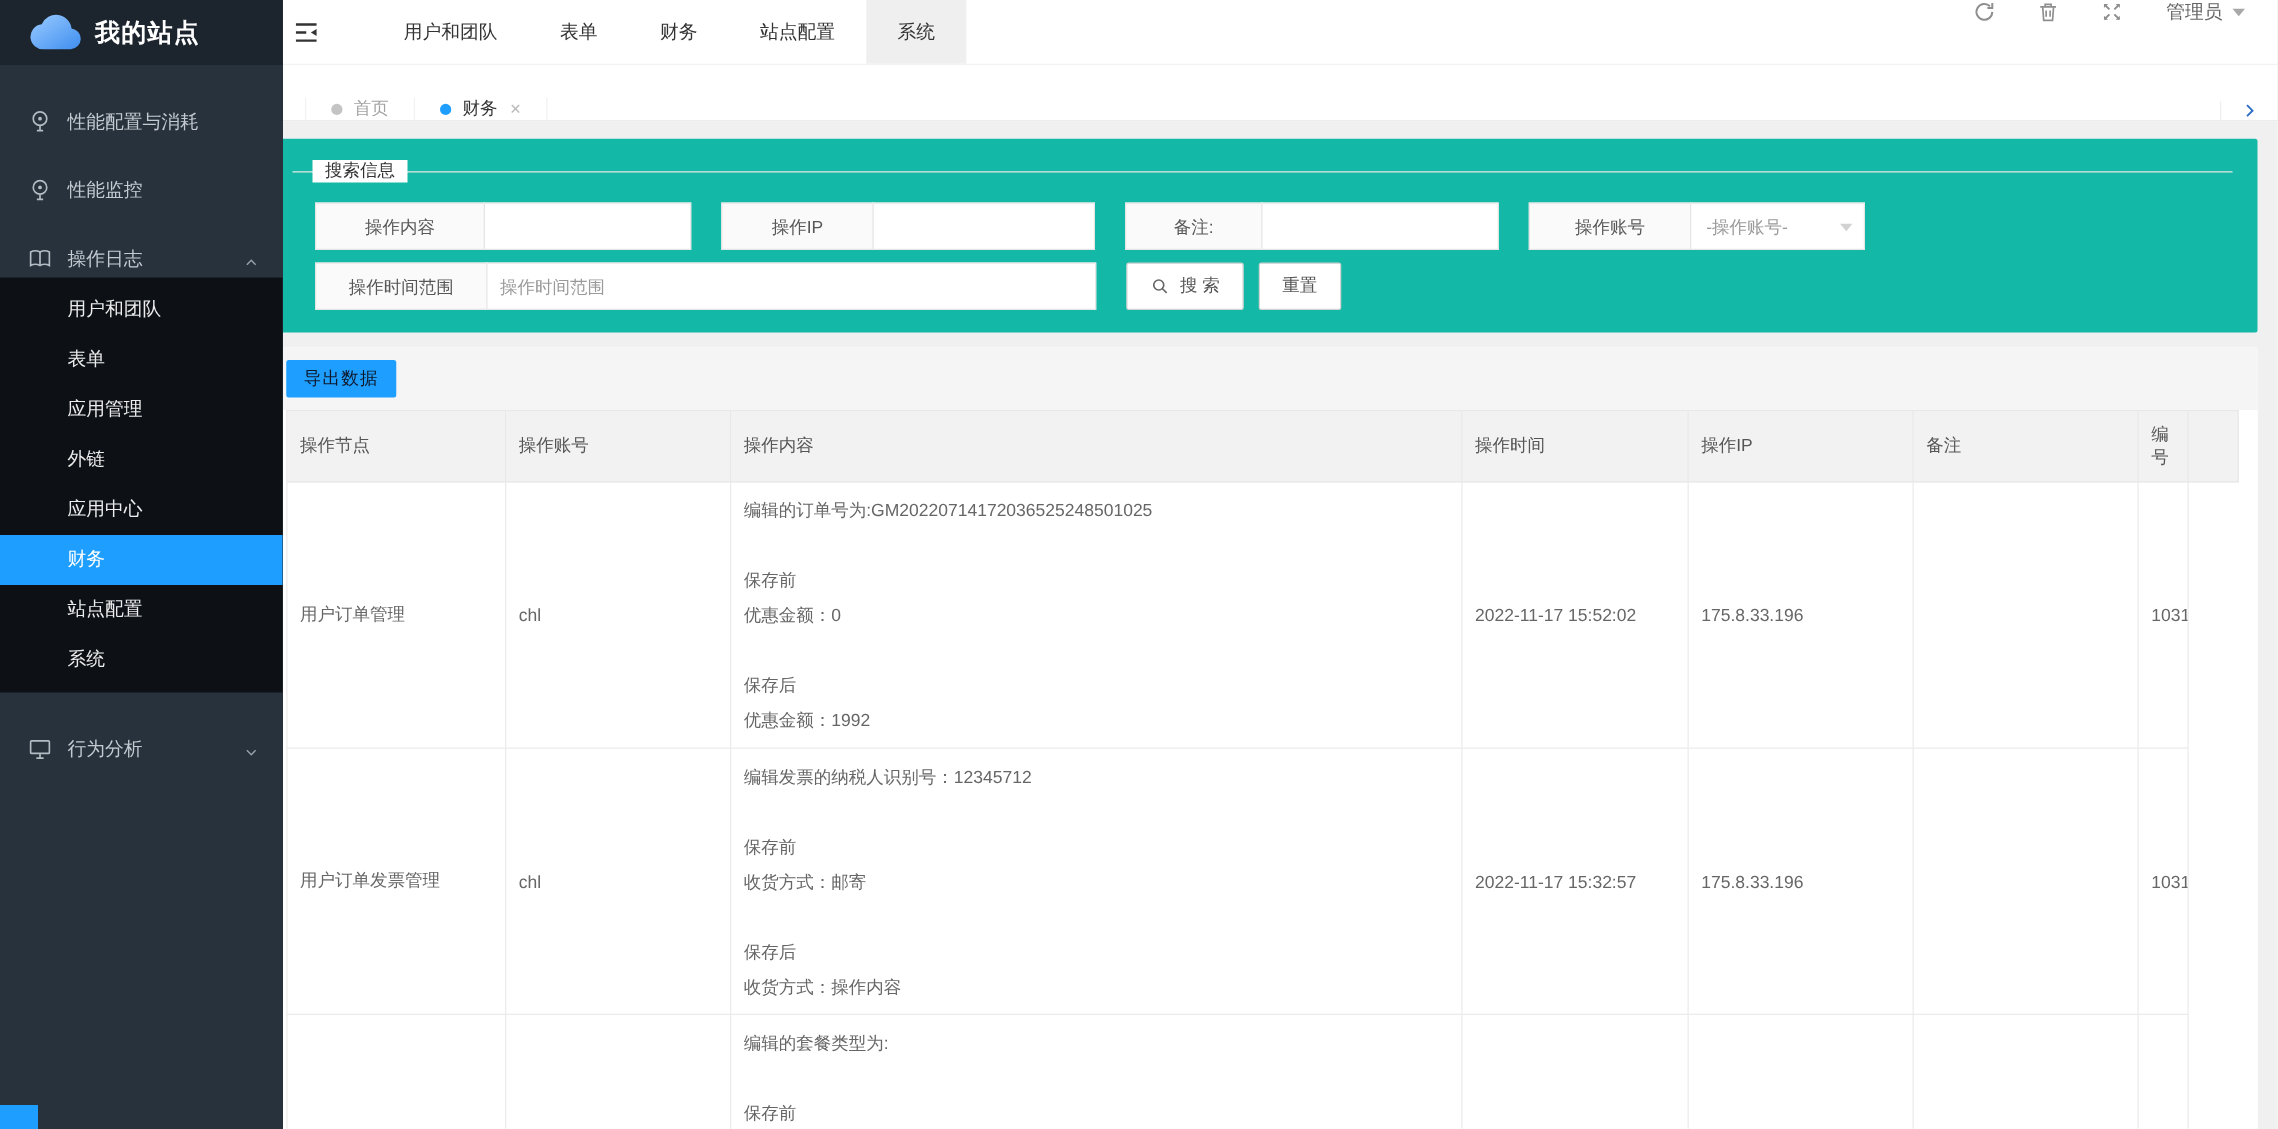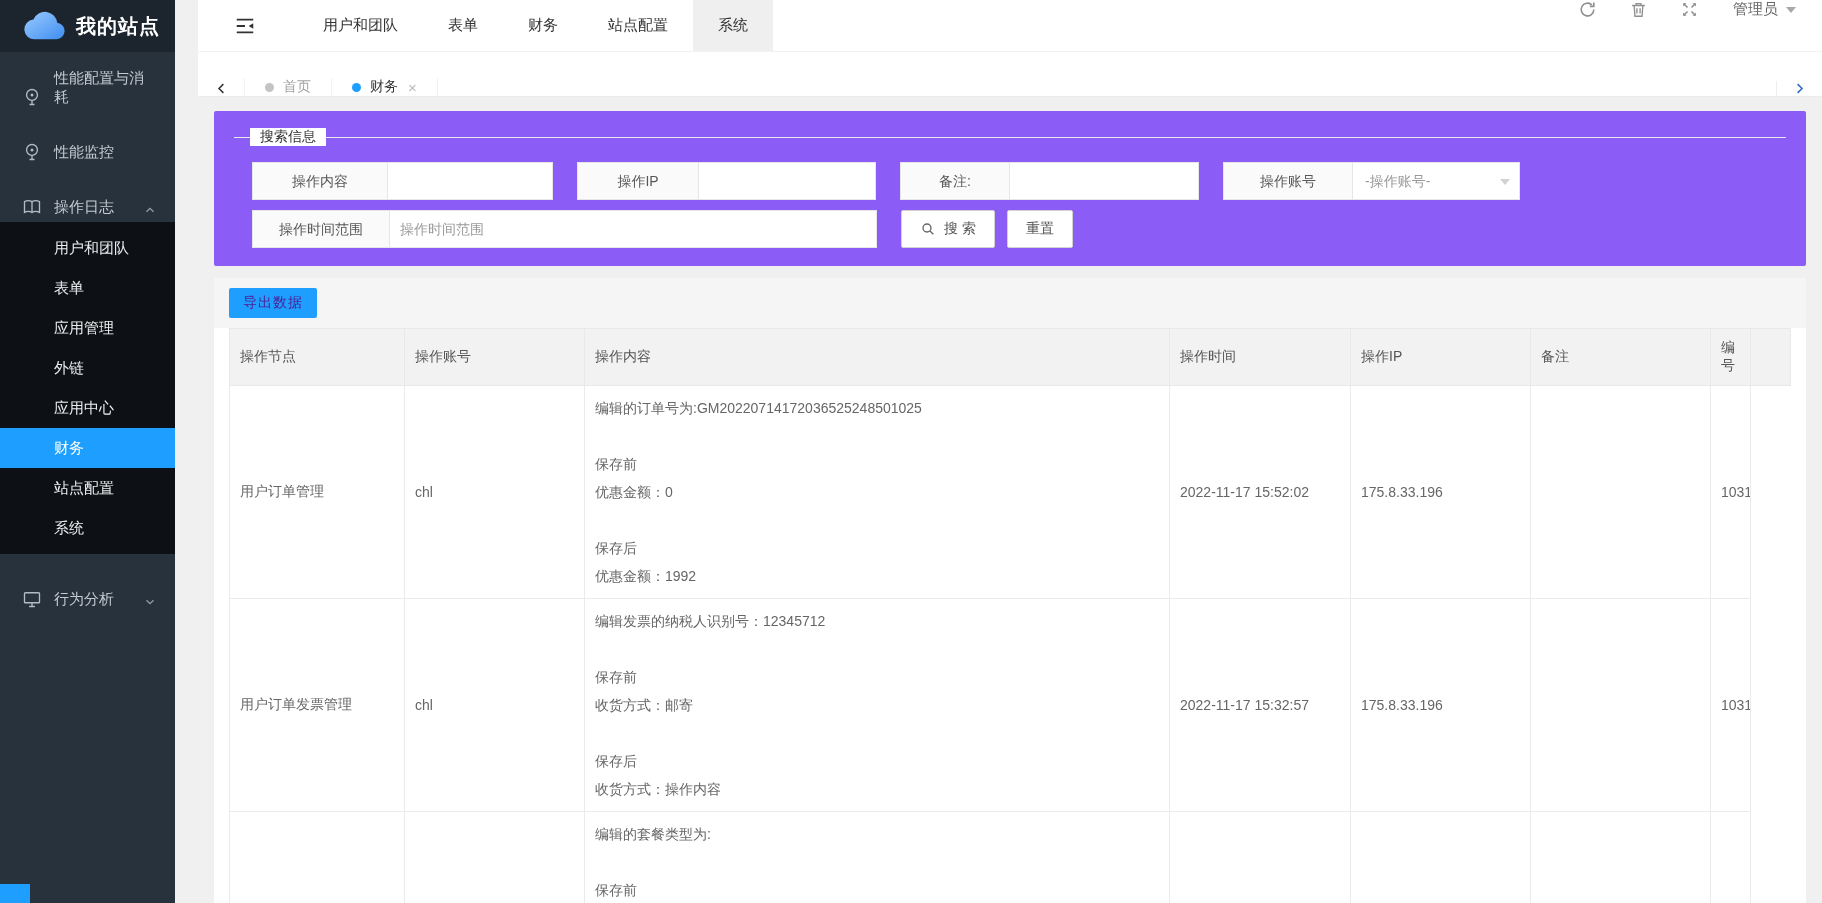--- a/index.html
+++ b/index.html
@@ -1,20 +1,20 @@
 <!DOCTYPE html>
 <html><head>
 <meta charset="utf-8">
 <style>
   * { box-sizing: border-box; margin: 0; padding: 0; }
   html,body { width:1822px; height:903px; overflow:hidden;
     font-family:"Liberation Sans","DejaVu Sans",sans-serif; font-size:14px; background:#f0f0f0; color:#333;}
 
   
-  .sidebar{position:fixed;left:0;top:0;bottom:0;width:175px;background:#28323C;z-index:9}
+  .sidebar{position:fixed;left:0;top:0;bottom:0;width:226px;background:#28323C;z-index:9}
   .logo{height:52px;background:#1C242D;display:flex;align-items:center;padding-left:24px}
   .logo .cloud{width:42px;height:30px;flex:none}
   .logo-title{color:#fff;font-size:20px;font-weight:bold;margin-left:10px;letter-spacing:1px}
   .side-item{height:50px;margin-top:5px;display:flex;align-items:flex-end;padding:0 18px 0 22px;
     color:#c3cad2;font-size:15px;cursor:pointer}
   .side-item .icon{width:20px;height:20px;margin-right:12px;opacity:.9;flex:none}
   .side-item .icon svg{width:100%;height:100%}
   .side-item .arrow{margin-left:auto;width:14px;height:14px;color:#96a0aa}
   .side-item .arrow svg{width:100%;height:100%}
   .submenu{background:#0D1116;padding:6px 0;margin-top:5px}
@@ -44,48 +44,48 @@
   .tab{display:flex;align-items:center;padding:0 20px;border-right:1px solid #f2f2f2;cursor:pointer}
   .tab:first-of-type{border-left:1px solid #f2f2f2}
   .dot{width:9px;height:9px;border-radius:50%;background:#c4c4c4;margin-right:9px}
   .tab.active .dot{background:#1E9FFF}
   .tab .tlabel{color:#a3a3a3}
   .tab.active .tlabel{color:#333}
   .tab .close{color:#b9b9b9;font-size:15px;margin-left:10px}
 
   
   .content{padding:14px 16px}
-  .card{background:#8b5cf6;border-radius:2px}
+  .card{background:#14b8a6;border-radius:2px}
   .search-card{padding:12px 20px 18px}
   .field-title{margin:14px 0 24px;border-top:1px solid #e8e8e8;position:relative;height:1px}
   .field-title span{position:absolute;left:16px;top:-10px;background:#fff;padding:0 10px;color:#333;font-size:14px}
   .form-row{display:flex;margin-left:18px}
   .form-row + .form-row{margin-top:10px}
   .fgroup{display:flex;margin-right:24px}
   .flabel{border:1px solid #e6e6e6;background:#fafafa;height:38px;line-height:36px;padding:0 12px;
     color:#575757;text-align:center;white-space:nowrap}
   .finput{border:1px solid #e6e6e6;margin-left:-1px;height:38px;padding:0 10px;font:inherit;
     color:#666;outline:none;background:#fff}
   .finput::placeholder{color:#9a9a9a}
   .fselect{position:relative;border:1px solid #e6e6e6;margin-left:-1px;height:38px;line-height:36px;
     padding:0 28px 0 12px;color:#999;background:#fff;cursor:pointer}
   .sel-caret{position:absolute;right:9px;top:16px;width:0;height:0;border:5px solid transparent;border-top:6px solid #d2d2d2}
   .w-l136{width:136px}.w-i166{width:166px}.w-l122{width:122px}.w-i178{width:178px}
-  .w-l110{width:110px}.w-i190{width:190px}.w-l130{width:130px}.w-s168{width:168px}
+  .w-l110{width:110px}.w-i190{width:190px}.w-l130{width:130px}.w-s168{width:140px}
   .w-l138{width:138px}.w-i488{width:488px}
   .btn{height:38px;padding:0 18px;background:#fff;border:1px solid #d2d2d2;color:#555;font:inherit;
     border-radius:2px;cursor:pointer;display:inline-flex;align-items:center}
   .btn .sicon{width:16px;height:16px;color:#666;margin-right:8px}
   .btn .sicon svg{width:100%;height:100%}
   .btn + .btn{margin-left:12px}
 
   
   .table-area{margin-top:12px;background:#fff;border-radius:2px}
   .toolbar{padding:10px 15px;background:#f5f5f5}
-  .btn-primary{height:30px;padding:0 14px;background:#1E9FFF;color:#4c1d95;border:none;border-radius:2px;
+  .btn-primary{height:30px;padding:0 14px;background:#1E9FFF;color:#0f172a;border:none;border-radius:2px;
     font:inherit;font-size:14px;cursor:pointer;letter-spacing:1px}
   .tbl-wrap{padding:0 15px 15px;background:#fff}
   table{width:100%;border-collapse:collapse;table-layout:fixed;font-size:14px}
   th{background:#f2f2f2;border:1px solid #e8e8e8;padding:10px;text-align:left;font-weight:normal;color:#555}
   td{border:1px solid #ebebeb;padding:8px 10px;color:#666;vertical-align:middle;overflow:hidden}
   .cline{min-height:28px;line-height:28px;white-space:nowrap}
 </style>
 </head>
 <body>
 

